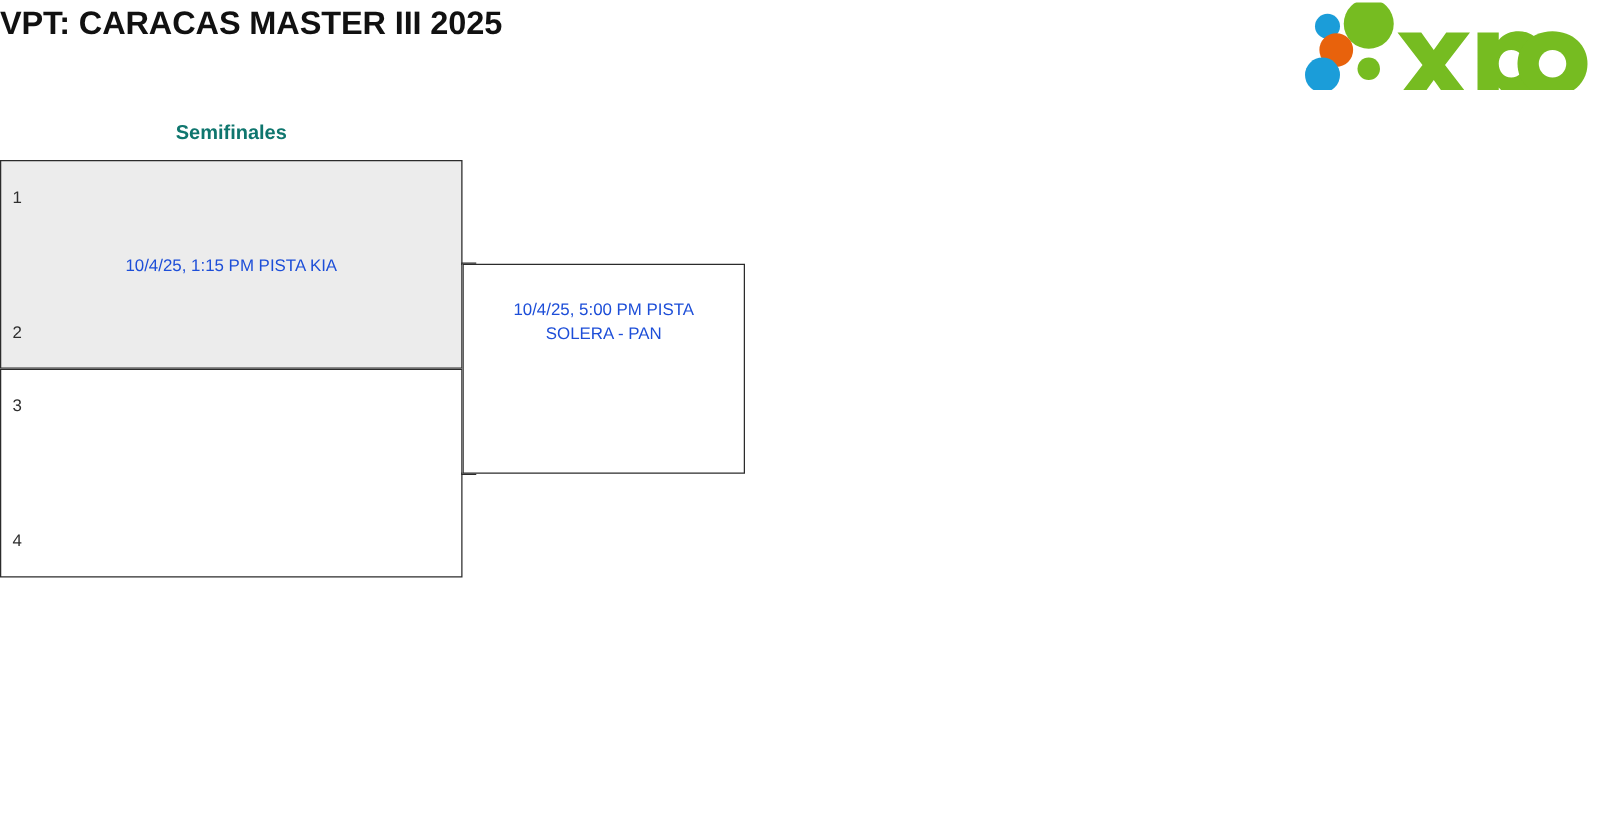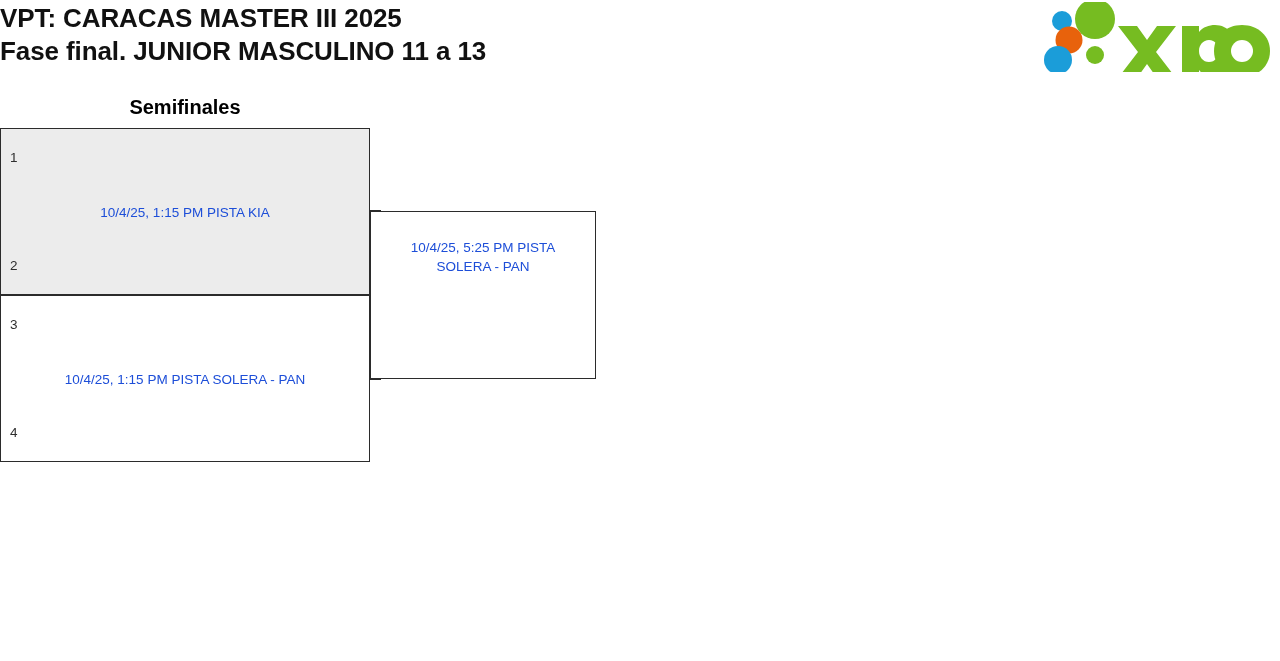--- a/index.html
+++ b/index.html
@@ -53,23 +53,23 @@
   
   .bracket {
     position: absolute;
     left: 0;
     top: 0;
     width: 1280px;
     height: 661px;
   }
   .round-header {
     position: absolute;
-    font-size: 20px;
+    font-size: 16px;
     font-weight: bold;
-    color: #000000;
+    color: #0f766e;
     text-align: center;
     white-space: nowrap;
     line-height: 20px;
   }
   .round-header.r1 { left: 0px;   top: 97px; width: 370px; }
   .round-header.r2 { left: 370px; top: 97px; width: 226px; }
 
   .match {
     position: absolute;
     border: 1.6px solid #2b2b2b;
@@ -134,21 +134,20 @@
   .connector.c1 { top: 210.4px; }
   .connector.c2 { top: 378.4px; }
 </style>
 </head>
 <body>
 
 <div class="page-header">
 
   <div class="title-block">
     <span class="title-line">VPT: CARACAS MASTER III 2025</span>
-    <span class="title-line">Fase final. JUNIOR MASCULINO 11 a 13</span>
   </div>
 
   <div class="logo">
     <svg width="232" height="70" viewBox="0 0 232 70" xmlns="http://www.w3.org/2000/svg">
 
       <circle cx="20" cy="19" r="10" fill="#1b9dd9"></circle>
       <circle cx="53" cy="17" r="20" fill="#76bc21"></circle>
       <circle cx="27" cy="38" r="13.5" fill="#e8620c"></circle>
       <circle cx="16" cy="58" r="14" fill="#1b9dd9"></circle>
       <circle cx="53" cy="53" r="9" fill="#76bc21"></circle>
@@ -178,24 +177,23 @@
   <div class="round-header r1">Semifinales</div>
 
   <div class="match sf1 shaded">
     <span class="seed top">1</span>
     <span class="match-info">10/4/25, 1:15 PM PISTA KIA</span>
     <span class="seed bottom">2</span>
   </div>
 
   <div class="match sf2">
     <span class="seed top">3</span>
-    <span class="match-info">10/4/25, 1:15 PM PISTA SOLERA - PAN</span>
     <span class="seed bottom">4</span>
   </div>
 
   <div class="connector c1"></div>
   <div class="connector c2"></div>
 
   <div class="match fin">
-    <span class="match-info">10/4/25, 5:25 PM PISTA SOLERA - PAN</span>
+    <span class="match-info">10/4/25, 5:00 PM PISTA SOLERA - PAN</span>
   </div>
 
 </div>
 
 </body></html>

